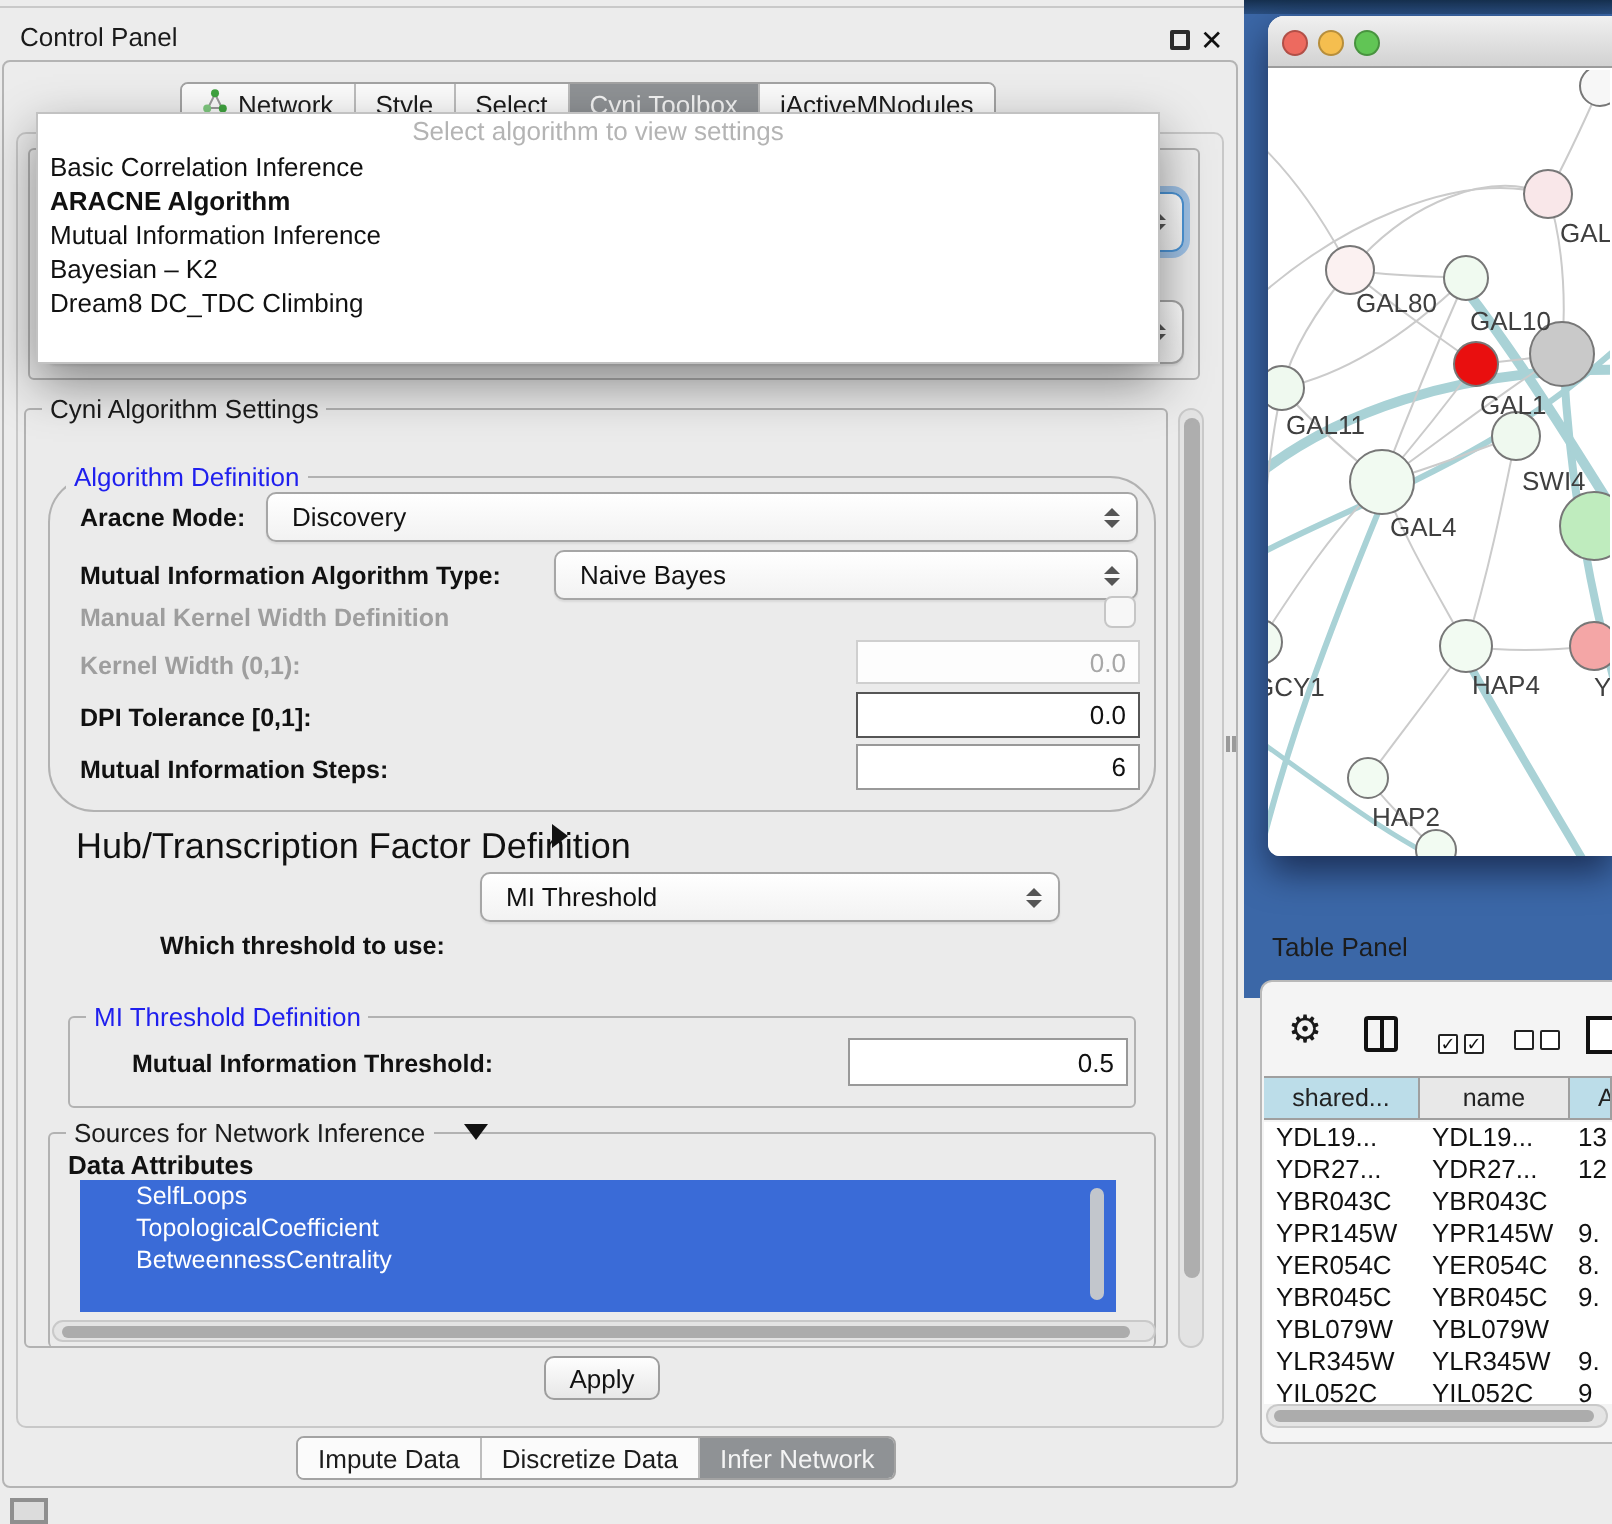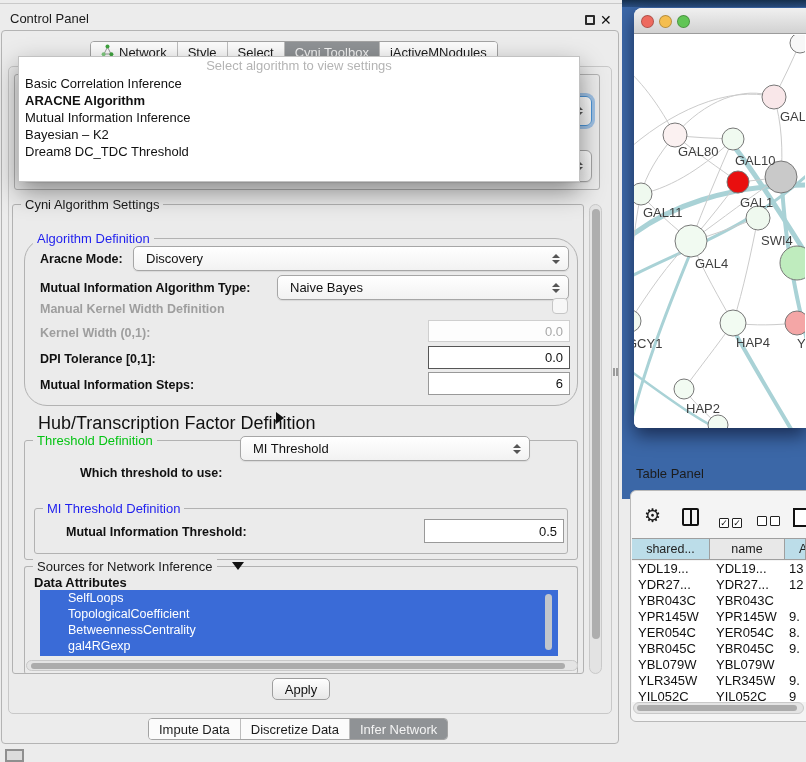--- a/index.html
+++ b/index.html
@@ -142,21 +142,21 @@
       </span>
   </div>
 
   <div class="popup" style="left:18px;top:56px;width:562px;height:126px;">
     <div class="dd-prompt">Select algorithm to view settings</div>
     <div id="dd-items">
         <div class="dd-item">Basic Correlation Inference</div>
         <div class="dd-item bold">ARACNE Algorithm</div>
         <div class="dd-item">Mutual Information Inference</div>
         <div class="dd-item">Bayesian – K2</div>
-        <div class="dd-item">Dream8 DC_TDC Threshold</div>
+        <div class="dd-item">Dream8 DC_TDC Climbing</div>
       </div>
   </div>
 
   <div class="group" style="left:12px;top:204px;width:572px;height:470px;">
     <span class="legend">Cyni Algorithm Settings</span>
   </div>
   <div class="vscroll" style="left:589px;top:204px;width:13px;height:470px;">
     <div class="vthumb" style="left:2px;top:4px;width:8px;height:430px;"></div>
   </div>
 
@@ -190,23 +190,20 @@
       <span>0.0</span>
     </div>
   <div class="abs flabel" style="left:40px;top:378px;">Mutual Information Steps:</div>
   <div class="field" style="left:428px;top:372px;width:142px;height:23px;">
       <span>6</span>
     </div>
 
   <div class="abs" style="left:38px;top:413px;font-size:18px;color:#111;">Hub/Transcription Factor Definition</div>
   <span class="abs tri-right" style="left:276px;top:412px;"></span>
 
-  <div class="group" style="left:24px;top:440px;width:554px;height:120px;">
-    <span class="legend green">Threshold Definition</span>
-  </div>
   <div class="abs flabel" style="left:80px;top:466px;">Which threshold to use:</div>
   <div class="combo" style="left:240px;top:436px;width:290px;height:25px;">
     <span class="ctext">MI Threshold</span>
     <span class="arrows">
         <i class="up"></i>
         <i class="dn"></i>
       </span>
   </div>
   <div class="group" style="left:34px;top:508px;width:534px;height:46px;">
     <span class="legend blue" style="background:#ebebeb;">MI Threshold Definition</span>
@@ -218,21 +215,20 @@
 
   <div class="group" style="left:24px;top:566px;width:554px;height:108px;border-bottom:none;">
     <span class="legend"><span>Sources for Network Inference</span></span>
   </div>
   <span class="abs tri-down" style="left:232px;top:562px;"></span>
   <div class="abs flabel" style="left:34px;top:575px;font-size:13px;">Data Attributes</div>
   <div class="attr-list" style="left:40px;top:590px;width:518px;height:66px;" id="attr-list">
       <div class="attr-item">SelfLoops</div>
       <div class="attr-item">TopologicalCoefficient</div>
       <div class="attr-item">BetweennessCentrality</div>
-      <div class="attr-item">gal4RGexp</div>
     </div>
   <div class="vthumb" style="position:absolute;left:545px;top:594px;width:7px;height:56px;background:#c2c6cc;"></div>
   <div class="hscroll" style="left:26px;top:660px;width:552px;height:11px;">
     <div class="hthumb" style="left:4px;top:1.5px;width:534px;height:6px;"></div>
   </div>
 
   <div class="btn" style="left:272px;top:678px;width:58px;height:22px;">
       <span>Apply</span>
     </div>
 

